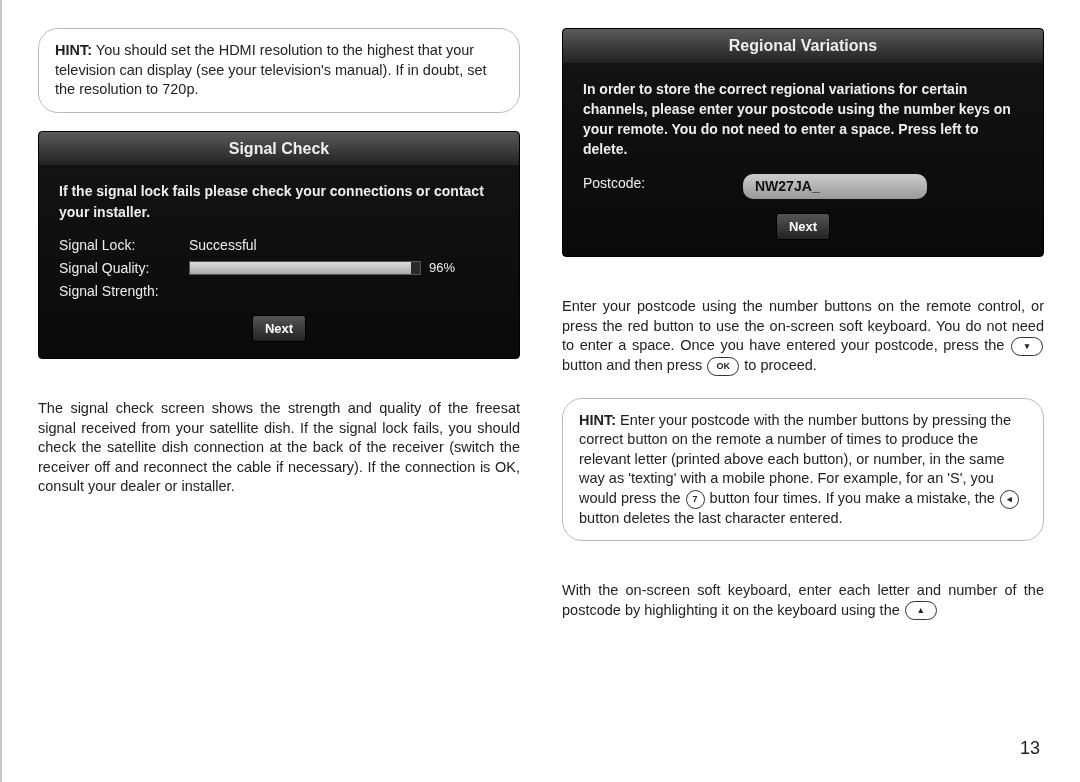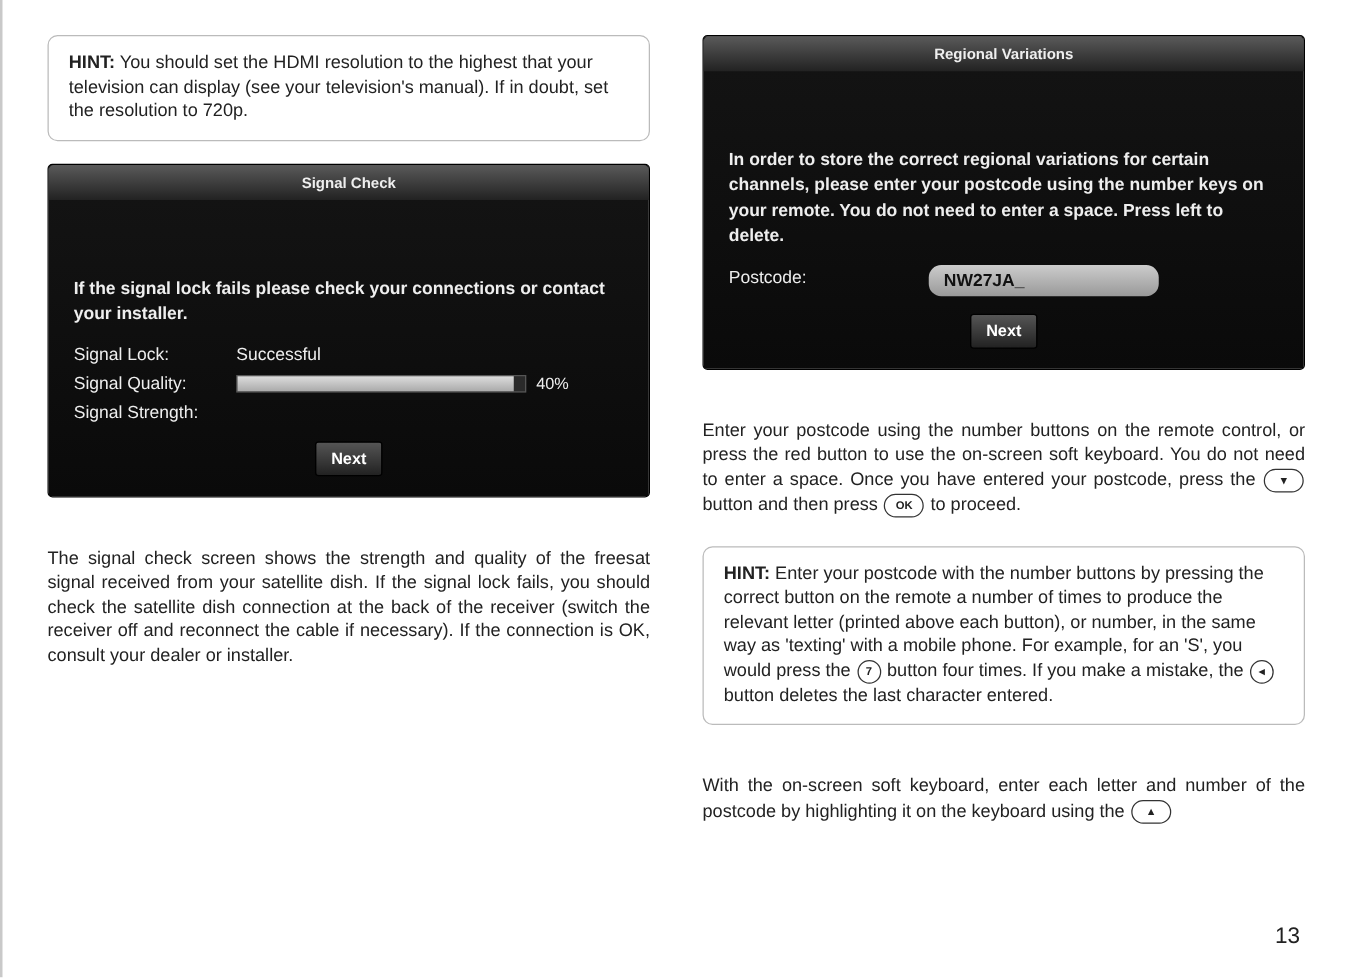--- a/index.html
+++ b/index.html
@@ -8,38 +8,38 @@
     box-sizing:border-box;
     padding:28px 36px 24px 36px;
     position:relative;
     font-family: "Trebuchet MS", "Segoe UI", Arial, sans-serif;
     color:#222; font-size:14.5px; line-height:1.35;
     border-left:2px solid #c9c9c9;
   }
   .columns { display:flex; gap:42px; height:100%; }
   .col { flex:1; display:flex; flex-direction:column; }
   .hint-box {
-    border:1px solid #bbb; border-radius:8px;
+    border:1px solid #bbb; border-radius:20px;
     padding:12px 16px; margin-bottom:18px;
   }
   .hint-box .hint-label { font-weight:bold; }
   .hint-box .hint-body { text-align:justify; }
   .panel {
     background:linear-gradient(#141414,#0a0a0a);
     border:1px solid #000; border-radius:4px;
     color:#eee; margin-bottom:18px;
   }
   .panel-title {
     background:linear-gradient(#5a5a5a,#222);
     text-align:center; font-weight:bold;
-    padding:6px 0; font-size:12px;
+    padding:6px 0; font-size:16px;
     border-top-left-radius:4px; border-top-right-radius:4px;
     font-family: Arial, sans-serif;
   }
-  .panel-body { padding:16px 20px 16px 20px; font-family: Arial, sans-serif; font-size:14px;margin-top:44px; }
+  .panel-body { padding:16px 20px 16px 20px; font-family: Arial, sans-serif; font-size:14px; }
   .panel-instr { font-weight:bold; margin-bottom:14px; line-height:1.45; }
   .sig-row { display:flex; align-items:center; margin:4px 0; }
   .sig-label { width:130px; }
   .sig-val { }
   .bar-wrap { flex:1; display:flex; align-items:center; }
   .bar { height:12px; width:230px; background:#2a2a2a; border:1px solid #555; position:relative; }
   .bar-fill { height:100%; background:linear-gradient(#ddd,#aaa); }
   .bar-pct { margin-left:8px; font-size:13px; }
   .nav-btn {
     display:inline-block; background:linear-gradient(#555,#222);
@@ -90,21 +90,21 @@
             <div class="sig-label">Signal Lock:</div>
             <div class="sig-val">Successful</div>
           </div>
 
           <div class="sig-row">
             <div class="sig-label">Signal Quality:</div>
             <div class="bar-wrap">
               <div class="bar">
                 <div class="bar-fill" style="width:96%"></div>
               </div>
-              <span class="bar-pct">40%</span>
+              <span class="bar-pct">96%</span>
             </div>
           </div>
 
           <div class="sig-row">
             <div class="sig-label">Signal Strength:</div>
           </div>
 
           <div class="nav-row">
             <span class="nav-btn">Next</span>
           </div>

